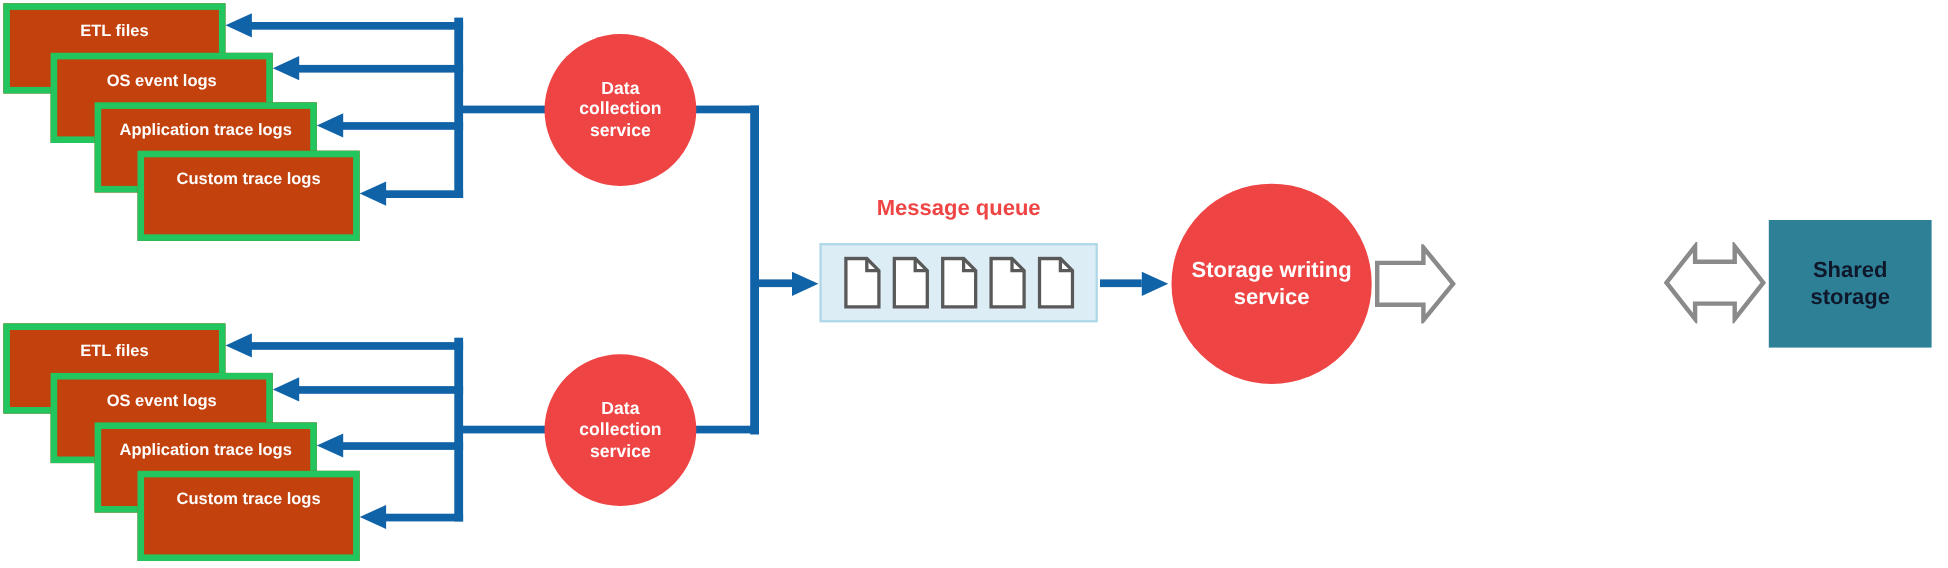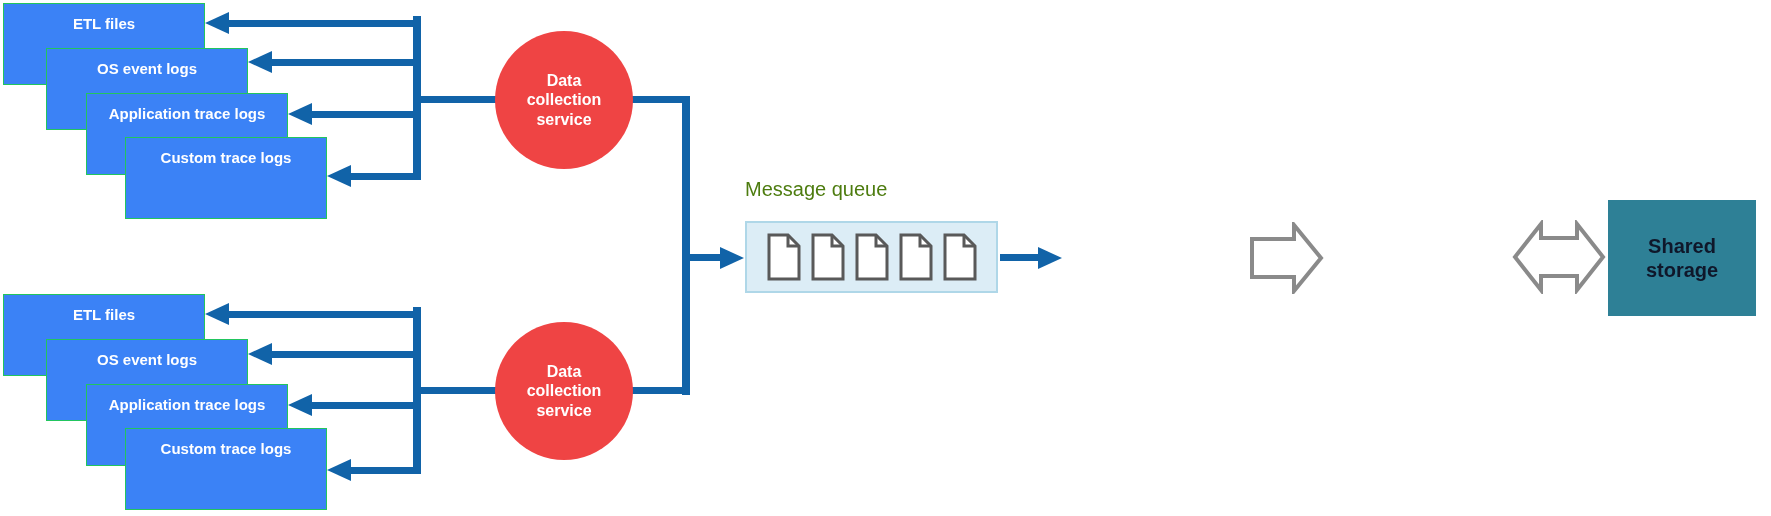--- a/index.html
+++ b/index.html
@@ -2,22 +2,22 @@
 <html><head>
 <meta charset="utf-8">
 <style>
   html,body{margin:0;padding:0;background:#fff;}
   .canvas{
     position:relative;width:1771px;height:516px;background:#ffffff;
     font-family:"Liberation Sans", sans-serif;overflow:hidden;
   }
   
   .src-box{
-    position:absolute;width:202px;height:82px;background:#3b82f6;
-    border:1px solid #22c55e;box-sizing:border-box;
+    position:absolute;width:202px;height:82px;background:#c2410c;
+    border:6px solid #22c55e;box-sizing:border-box;
     color:#ffffff;font-size:15px;font-weight:700;text-align:center;
     padding-top:11px;
   }
   
   .storage-box{
     position:absolute;left:1608px;top:200px;width:148px;height:116px;
     background:#2E8096;display:flex;align-items:center;justify-content:center;
     color:#0f172a;font-size:20px;font-weight:700;text-align:center;line-height:1.2;
   }
   .storage-box .inner{width:100px;}
@@ -41,21 +41,21 @@
     border-right:24px solid #1163A8;
   }
   .head-right{
     position:absolute;width:0;height:0;
     border-top:11px solid transparent;border-bottom:11px solid transparent;
     border-left:24px solid #1163A8;
   }
   
   .mq-label{
     position:absolute;left:745px;top:178px;width:253px;height:28px;
-    color:#4d7c0f;font-size:20px;font-weight:400;text-align:left;
+    color:#ef4444;font-size:20px;font-weight:700;text-align:center;
   }
   .mq-box{
     position:absolute;left:745px;top:221px;width:253px;height:72px;
     background:#DCEDF6;border:2px solid #AFD7E8;box-sizing:border-box;
     display:flex;align-items:center;justify-content:center;gap:10px;
   }
   .gray-arrow{position:absolute;}
 </style>
 </head>
 <body>
@@ -128,20 +128,23 @@
       </svg>
     <svg width="34" height="48" viewBox="0 0 34 48">
         <polygon points="2,2 21,2 32,13 32,46 2,46" fill="#ffffff" stroke="#595959" stroke-width="3"></polygon>
         <polyline points="21,2 21,13 32,13" fill="none" stroke="#595959" stroke-width="3"></polyline>
       </svg>
   </div>
 
   <div class="hline" style="left:1000px;top:254px;width:38px"></div>
   <div class="head-right" style="left:1038px;top:247px"></div>
 
+  <div class="circle big" style="left:1065px;top:167px">
+    <div class="inner">Storage writing service</div>
+  </div>
 
   <svg class="gray-arrow" style="left:1250px;top:222px" width="74" height="72" viewBox="0 0 74 72">
     <polygon points="2,17 44,17 44,3 71,36 44,69 44,55 2,55" fill="#ffffff" stroke="#8A8A8A" stroke-width="4"></polygon>
   </svg>
 
 
   <svg class="gray-arrow" style="left:1512px;top:220px" width="94" height="74" viewBox="0 0 94 74">
     <polygon points="3,37 29,4 29,18 65,18 65,4 91,37 65,70 65,56 29,56 29,70" fill="#ffffff" stroke="#8A8A8A" stroke-width="4"></polygon>
   </svg>
 

